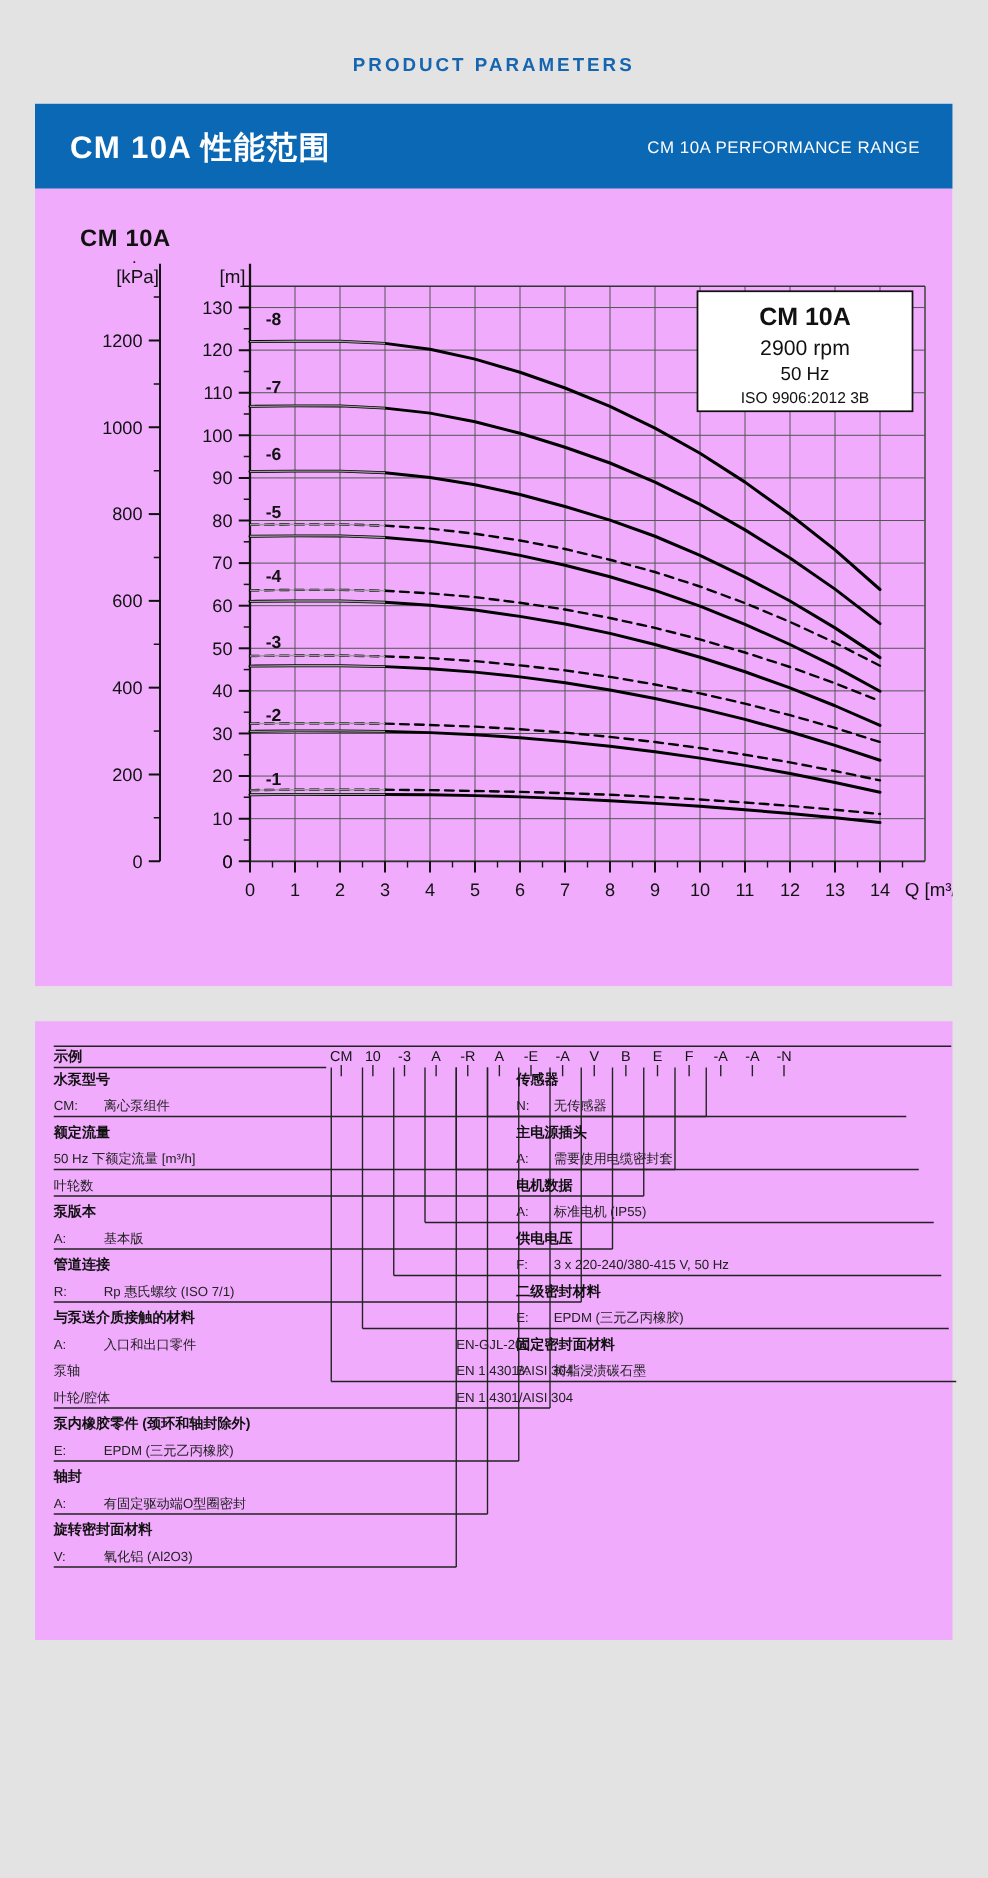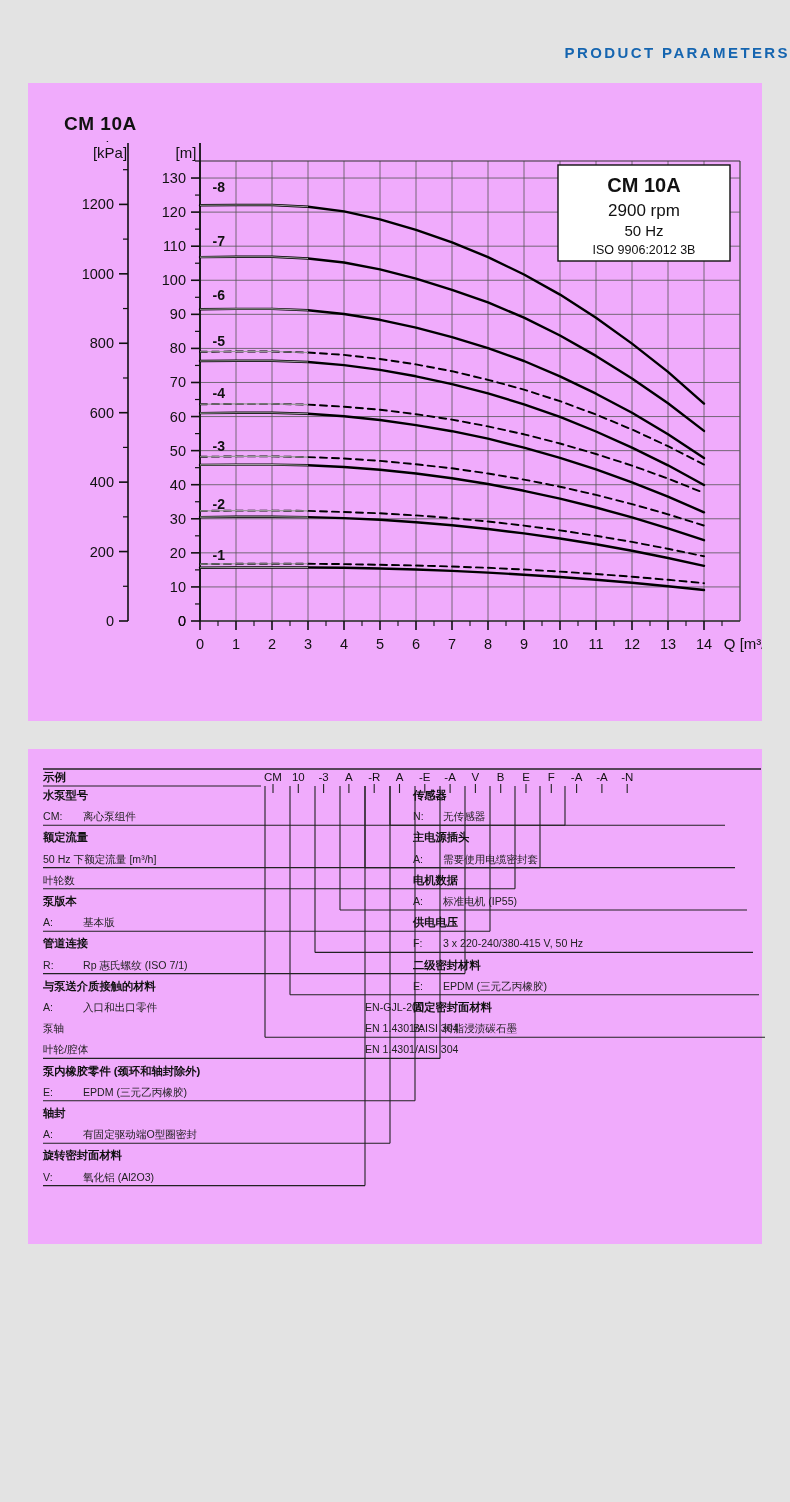--- a/index.html
+++ b/index.html
@@ -4,21 +4,21 @@
 <style>
   * { box-sizing: border-box; margin: 0; padding: 0; }
   html, body {
     width: 790px;
     background: #e3e3e3;
     font-family: "Liberation Sans", "DejaVu Sans", sans-serif;
   }
   body { width: 790px; min-height: 1502px; position: relative; }
 
   
-  .page-header { padding: 44px 0 22px 0; text-align: right; }
+  .page-header { padding: 44px 0 22px 0; text-align: center; }
   .page-header .eyebrow {
     font-size: 15px; font-weight: bold; letter-spacing: 2.4px;
     color: #1565b0; text-transform: uppercase;
   }
   .page-header .title-cn {
     margin-top: 14px; font-size: 47px; font-weight: bold;
     color: #1565b0; letter-spacing: 6px; line-height: 1.15;
   }
 
   
@@ -50,20 +50,24 @@
   svg text { font-family: "Liberation Sans", "DejaVu Sans", sans-serif; }
 </style>
 </head>
 <body>
 
 <div class="page-header">
   <div class="eyebrow">PRODUCT PARAMETERS</div>
 </div>
 
 <div class="card performance-card">
+  <div class="card-head">
+    <div class="cn">CM 10A 性能范围</div>
+    <div class="en">CM 10A PERFORMANCE RANGE</div>
+  </div>
   <div class="card-body">
     <div class="chart-label">CM 10A</div>
     <div class="chart-wrap">
       <svg id="perf-chart" width="734" height="560" viewBox="0 0 734 560">
           <line x1="172" y1="20" x2="172" y2="480" stroke="#555" stroke-width="1.4"></line>
           <line x1="208" y1="20" x2="208" y2="480" stroke="#555" stroke-width="0.8"></line>
           <line x1="244" y1="20" x2="244" y2="480" stroke="#555" stroke-width="0.8"></line>
           <line x1="280" y1="20" x2="280" y2="480" stroke="#555" stroke-width="0.8"></line>
           <line x1="316" y1="20" x2="316" y2="480" stroke="#555" stroke-width="0.8"></line>
           <line x1="352" y1="20" x2="352" y2="480" stroke="#555" stroke-width="0.8"></line>

